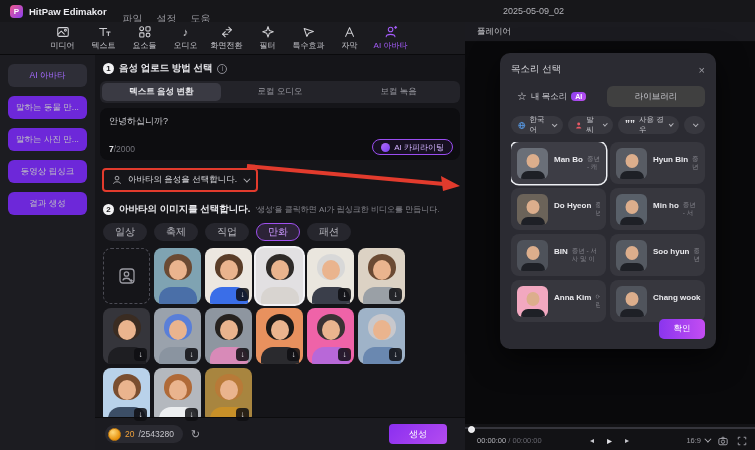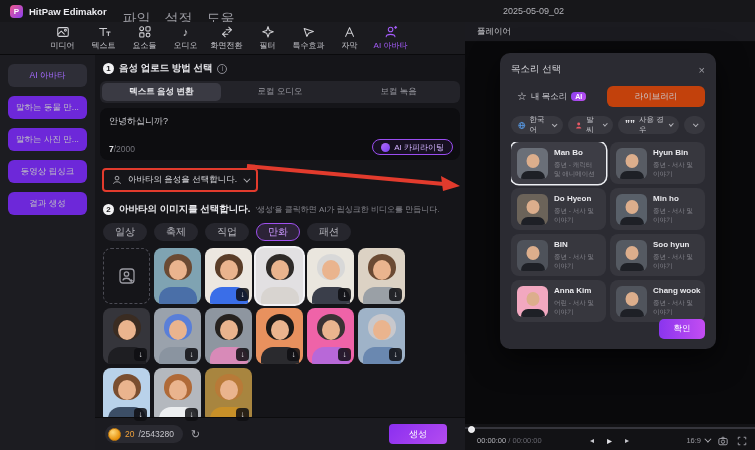--- a/index.html
+++ b/index.html
@@ -9,21 +9,21 @@
 
   
   .titlebar { position:absolute; left:0; top:0; width:755px; height:22px;
               background:#17171a; display:flex; align-items:center; }
   .logo { width:13px; height:13px; border-radius:4px; margin-left:10px;
           background:linear-gradient(135deg,#f05a8e,#8a3ff0);
           display:flex; align-items:center; justify-content:center;
           color:#fff; font-size:8px; font-weight:bold; }
   .appname { margin-left:6px; font-size:9.5px; font-weight:bold; color:#ececf0; }
   .menus { display:flex; gap:14px; margin-left:16px; }
-  .menus span { font-size:14px; color:#9a9aa1; cursor:default;margin-top:16px; }
+  .menus span { font-size:10px; color:#9a9aa1; cursor:default;margin-top:16px; }
   .doctitle { position:absolute; left:503px; font-size:9px; color:#b4b4ba; }
 
   
   .toolbar { position:absolute; left:0; top:22px; width:755px; height:33px;
              background:#1b1b1f; border-bottom:1px solid #0a0a0c;
              display:flex; align-items:center; padding-left:42px; }
   .tbitem { width:41px; display:flex; flex-direction:column; align-items:center;
             gap:1px; cursor:pointer; }
   .tbitem svg { width:14px; height:14px; stroke:#d2d2d6; fill:none;
                 stroke-width:1.2; stroke-linecap:round; stroke-linejoin:round; }
@@ -150,21 +150,21 @@
             padding:10px 11px; z-index:20; }
   .dlg-head { display:flex; align-items:center; }
   .dlg-title { font-size:9.5px; color:#d4d4d9; }
   .dlg-close { margin-left:auto; color:#9c9ca3; font-size:11px; cursor:pointer; line-height:10px; }
   .dlg-tabs { margin-top:10px; display:flex; align-items:center; }
   .myvoice { display:flex; align-items:center; gap:4px; cursor:pointer; padding-left:6px; }
   .myvoice .star { font-size:11px; color:#d2d2d7; }
   .myvoice .lbl { font-size:8.5px; color:#cfcfd5; }
   .ai-badge { background:linear-gradient(135deg,#8a3ff0,#c050f0); border-radius:4px;
               padding:1px 4px; font-size:7px; color:#fff; font-weight:bold; }
-  .libtab { margin-left:auto; width:98px; height:21px; background:#c2410c; border-radius:6px;
+  .libtab { margin-left:auto; width:98px; height:21px; background:#404040; border-radius:6px;
             display:flex; align-items:center; justify-content:center; font-size:8.5px;
             color:#cbcbd1; cursor:pointer; }
   .filters { margin-top:9px; display:flex; gap:5px; align-items:center; }
   .fpill { height:18px; background:#38383f; border-radius:9px; padding:0 7px;
            display:flex; align-items:center; gap:4px; font-size:7.5px; color:#c4c4ca; cursor:pointer; }
   .fpill .chev { transform:rotate(45deg) translateY(-1px); width:4px; height:4px; }
   .fpill svg { width:9px; height:9px; }
   .quote-ico { color:#e8e8ec; font-weight:bold; font-size:10px; line-height:8px; }
   .fmore { width:22px; justify-content:center; }
 
@@ -173,21 +173,21 @@
            gap:4px; }
   .vcard { background:#37373e; border-radius:8px; display:flex; align-items:center;
            gap:6px; padding:4px 6px; cursor:pointer; }
   .vcard.selected { box-shadow:0 0 0 1.5px #eef0f4; background:#3d3d45; }
   .vthumb { width:31px; height:31px; border-radius:6px; background:var(--thumb,#555);
             position:relative; overflow:hidden; flex-shrink:0; }
   .vthumb::before { content:""; position:absolute; top:6px; left:50%; transform:translateX(-50%);
             width:13px; height:14px; border-radius:50%; background:#dcae8c; }
   .vthumb::after { content:""; position:absolute; bottom:-5px; left:50%; transform:translateX(-50%);
             width:24px; height:13px; border-radius:7px 7px 0 0; background:#1e2026; }
-  .vmeta { display:flex; flex-direction:column; gap:4px; min-width:0;justify-content:space-between; }
+  .vmeta { display:flex; flex-direction:row; gap:4px; min-width:0;justify-content:space-between; }
   .vname { font-size:8px; font-weight:bold; color:#eaeaee; white-space:nowrap; }
   .vdesc { font-size:6.5px; color:#84848c; line-height:1.3; max-height:17px; overflow:hidden; }
   .confirm-btn { position:absolute; right:11px; bottom:10px; width:46px; height:20px;
                  border-radius:5px; background:linear-gradient(90deg,#8a35ee,#c44df2);
                  color:#fff; font-size:8.5px; display:flex; align-items:center;
                  justify-content:center; cursor:pointer; }
 
   
   .overlay { position:absolute; left:0; top:0; width:755px; height:450px;
              pointer-events:none; z-index:60; }

